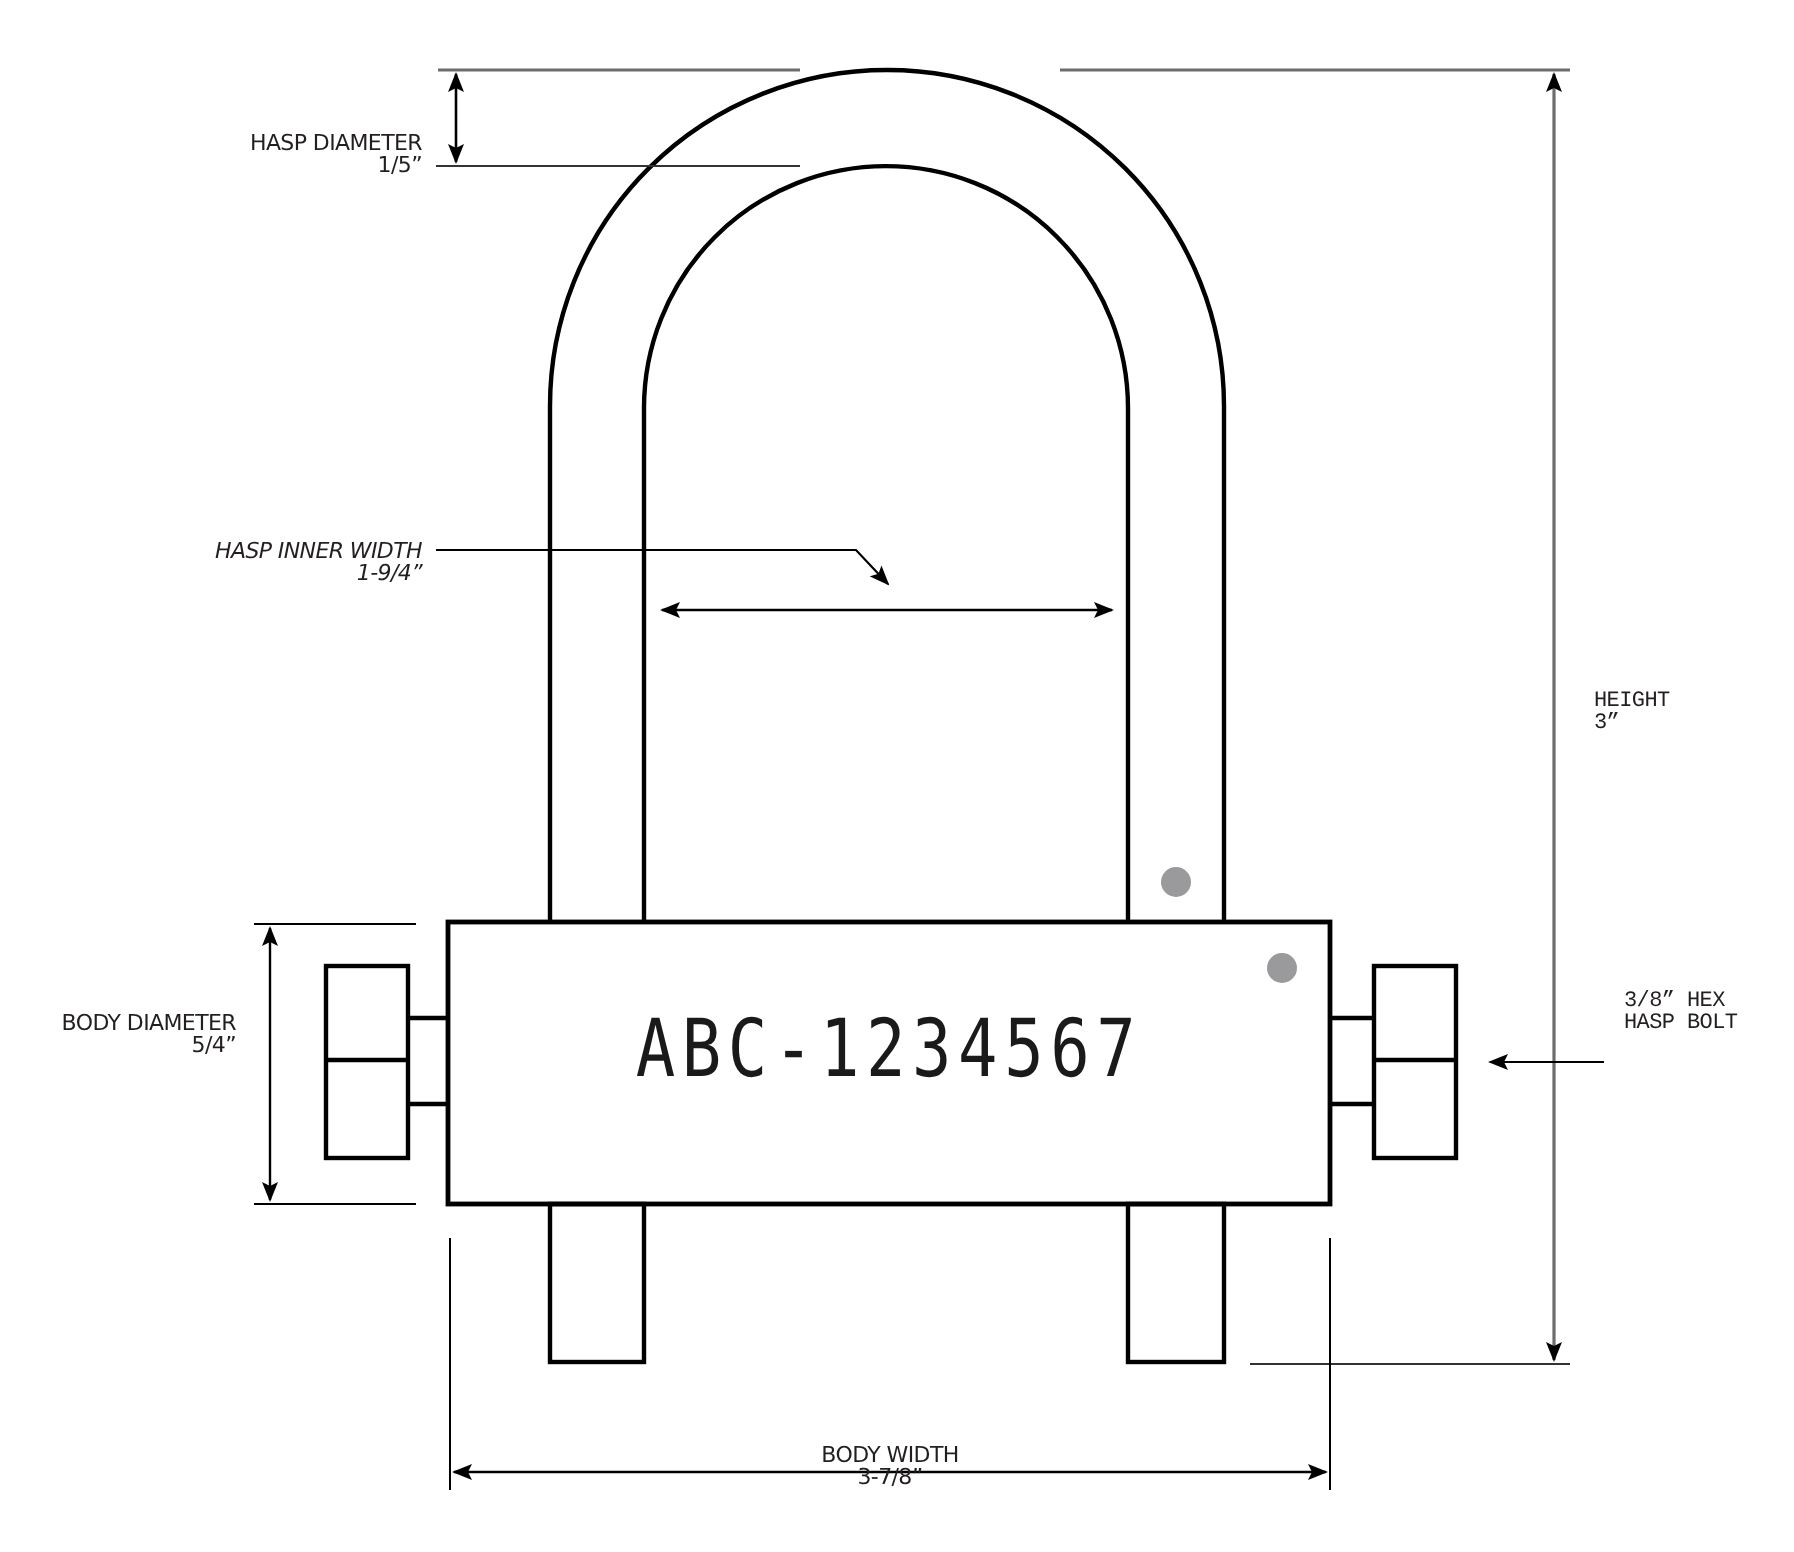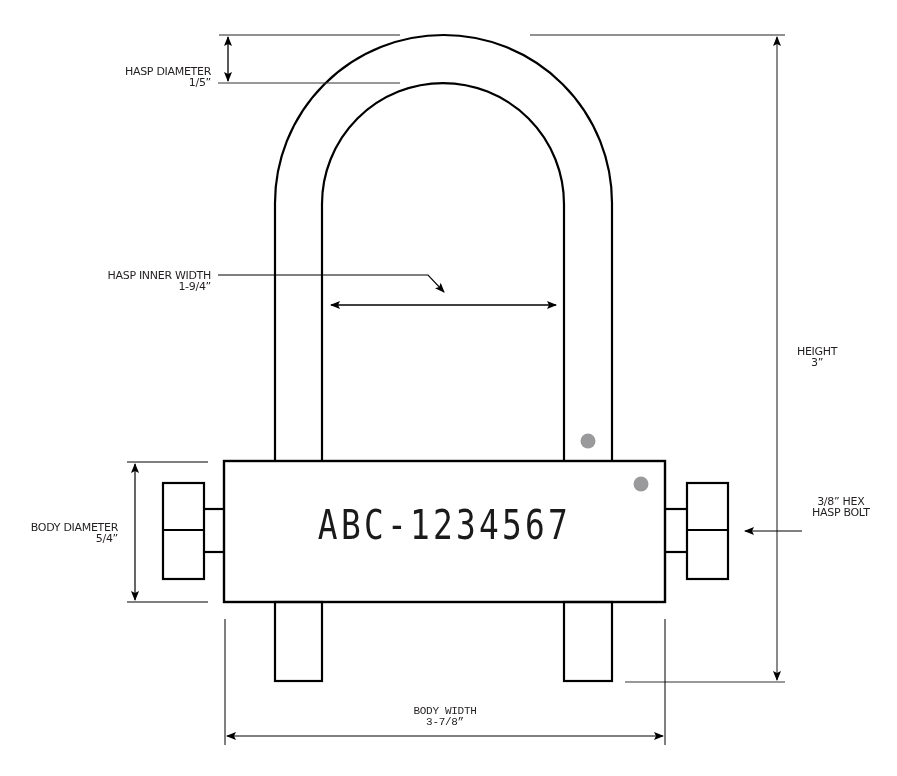--- a/index.html
+++ b/index.html
@@ -1,20 +1,20 @@
 <!DOCTYPE html>
 <html><head>
   <meta charset="utf-8">
   <style>
     html, body { margin: 0; padding: 0; background: #ffffff; }
     body { width: 897px; height: 776px; position: relative; overflow: hidden; font-family: "DejaVu Sans", "Liberation Sans", sans-serif; }
     svg { position: absolute; left: 0; top: 0; }
     .label { position: absolute; font-family: "DejaVu Sans", "Liberation Sans", sans-serif; font-size: 11px; line-height: 11px; color: #231f20; letter-spacing: -0.3px; white-space: nowrap; }
     .label.right { text-align: right; }
-    .label.left { text-align: center; }
+    .label.left { text-align: left; font-family: Liberation Mono, monospace; }
     .label.center { text-align: center; }
     .label div { display: block; }
     .serial { position: absolute; left: 224px; top: 505px; width: 441px; text-align: center; font-family: "DejaVu Sans Mono", "Liberation Mono", monospace; font-size: 40px; line-height: 40px; letter-spacing: 4px; color: #1a1a1a; font-weight: normal; transform: scaleX(0.82); transform-origin: 50% 50%; }
   </style>
 </head>
 <body>
 
 <svg width="897" height="776" viewBox="0 0 897 776">
   <defs>
     <marker id="arrowEnd" markerWidth="10" markerHeight="8" refX="9" refY="4" orient="auto" markerUnits="userSpaceOnUse">
@@ -88,36 +88,36 @@
   </g>
 </svg>
 
 <div class="serial">ABC-1234567</div>
 
 <div class="label right" style="right: 686px; top: 48px; margin-top: 18px;">
   <div>HASP DIAMETER</div>
   <div>1/5”</div>
 </div>
 
-<div class="label right" style="right: 686px; top: 270px;">
+<div class="label right" style="right: 686px; top: 270px; font-style: italic;">
   <div>HASP INNER WIDTH</div>
   <div>1-9/4”</div>
 </div>
 
 <div class="label left" style="left: 797px; top: 346px;">
   <div>HEIGHT</div>
   <div>3”</div>
 </div>
 
-<div class="label right" style="right: 779px; top: 522px;">
+<div class="label right" style="right: 779px; top: 506px;">
   <div>BODY DIAMETER</div>
   <div>5/4”</div>
 </div>
 
 <div class="label left" style="left: 812px; top: 496px;">
   <div>3/8” HEX</div>
   <div>HASP BOLT</div>
 </div>
 
-<div class="label center" style="left: 395px; width: 100px; top: 706px; font-family: Liberation Mono, monospace;">
+<div class="label center" style="left: 395px; width: 100px; top: 722px;">
   <div>BODY WIDTH</div>
   <div>3-7/8”</div>
 </div>
 
 </body></html>

